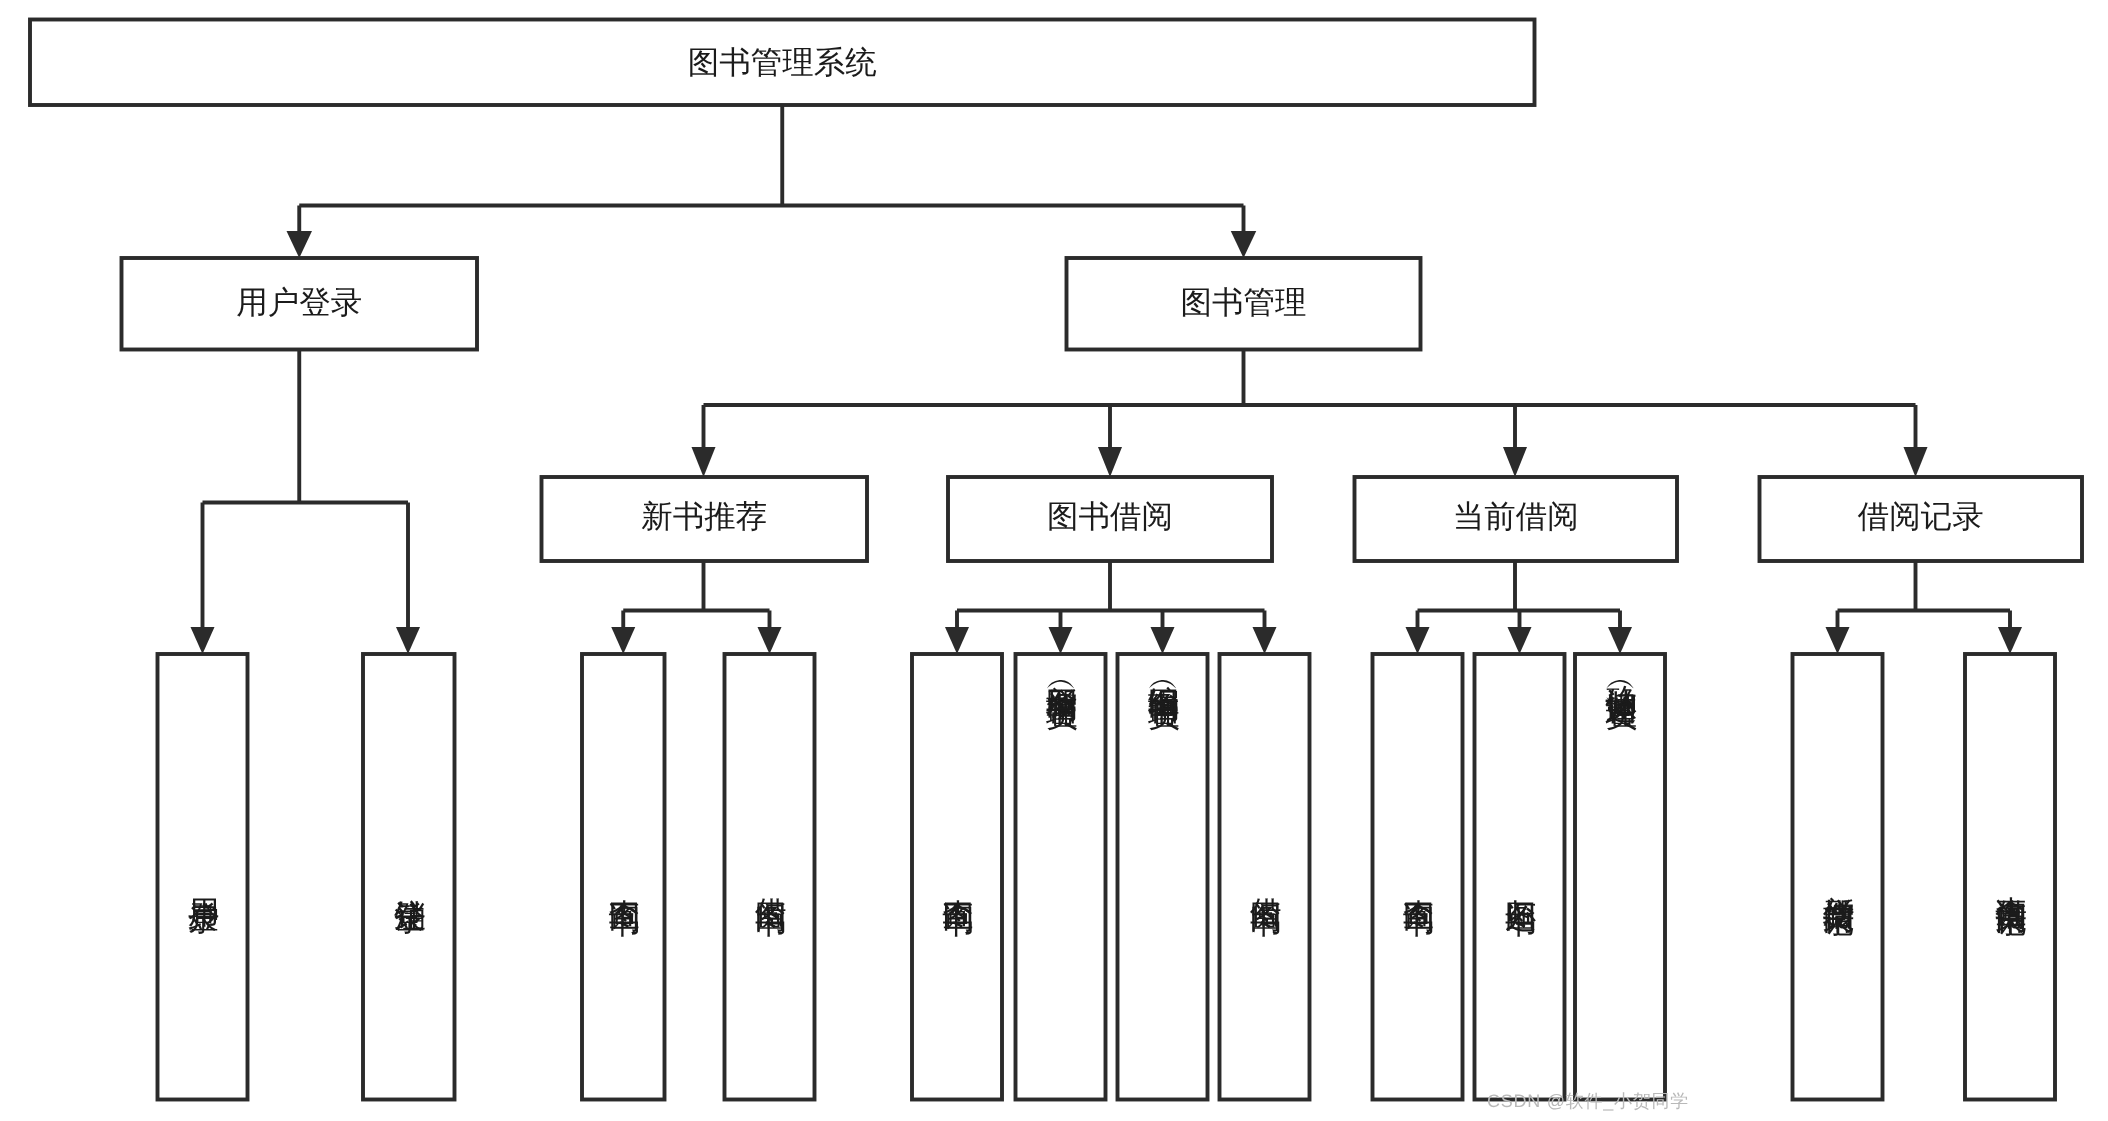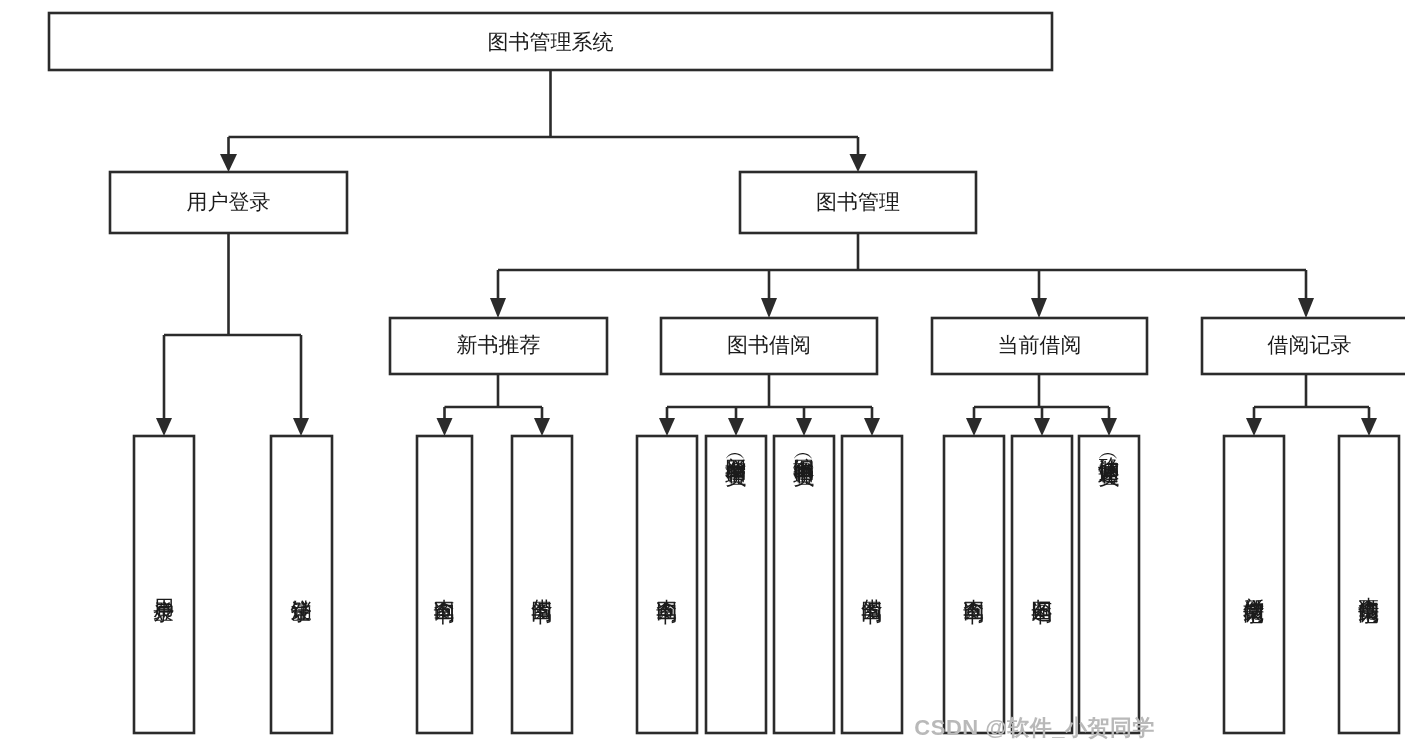--- a/index.html
+++ b/index.html
@@ -11,21 +11,20 @@
     width: 1405px;
     height: 747px;
     font-family: "Liberation Sans", "DejaVu Sans", sans-serif;
     overflow: hidden;
     position: relative;
   }
   #diagram-root {
     position: relative;
     width: 1134px;
     height: 747px;
-    margin-left: 29px;
   }
   svg.flow {
     position: absolute;
     top: 0;
     left: 0;
     width: 1405px;
     height: 747px;
   }
   .node-box {
     fill: #ffffff;
@@ -64,25 +63,24 @@
     line-height: 1.22;
     color: #1b1b1b;
     letter-spacing: 1.5px;
     white-space: nowrap;
   }
   .watermark {
     position: absolute;
     right: 8px;
     bottom: 4px;
     font-family: "Liberation Sans", "DejaVu Sans", sans-serif;
-    font-size: 22px;
+    font-size: 12px;
     color: #b9b9b9;
     white-space: nowrap;
     letter-spacing: 0.5px;
-    font-weight: bold;
   }
 </style>
 </head>
 <body>
 
 <div id="diagram-root">
 
   <svg class="flow" viewBox="0 0 1405 747" xmlns="http://www.w3.org/2000/svg">
 
     <g>

